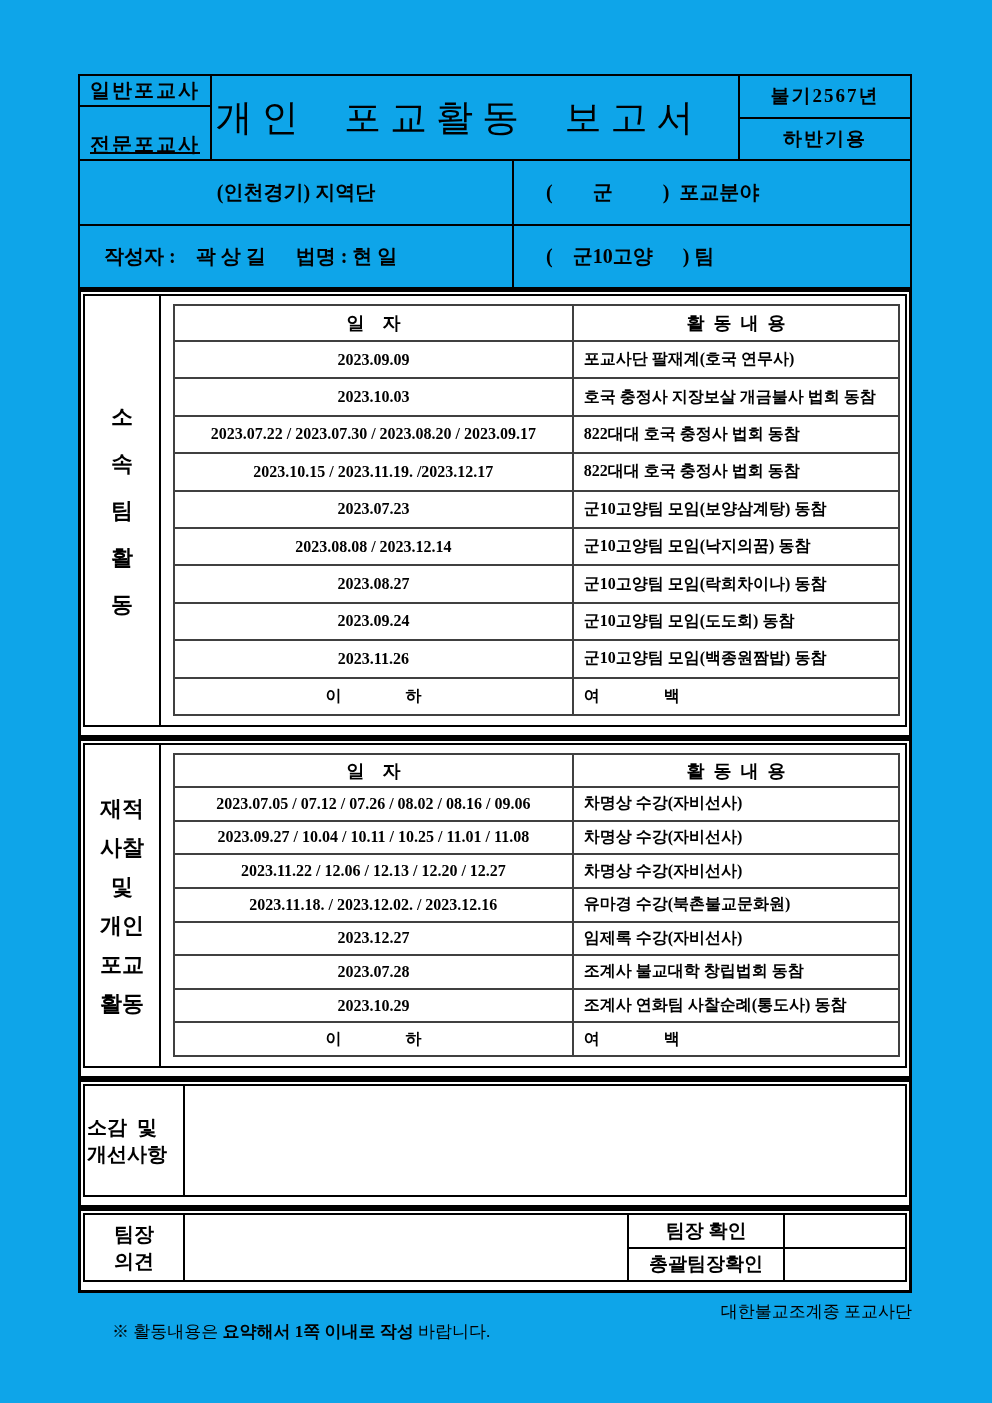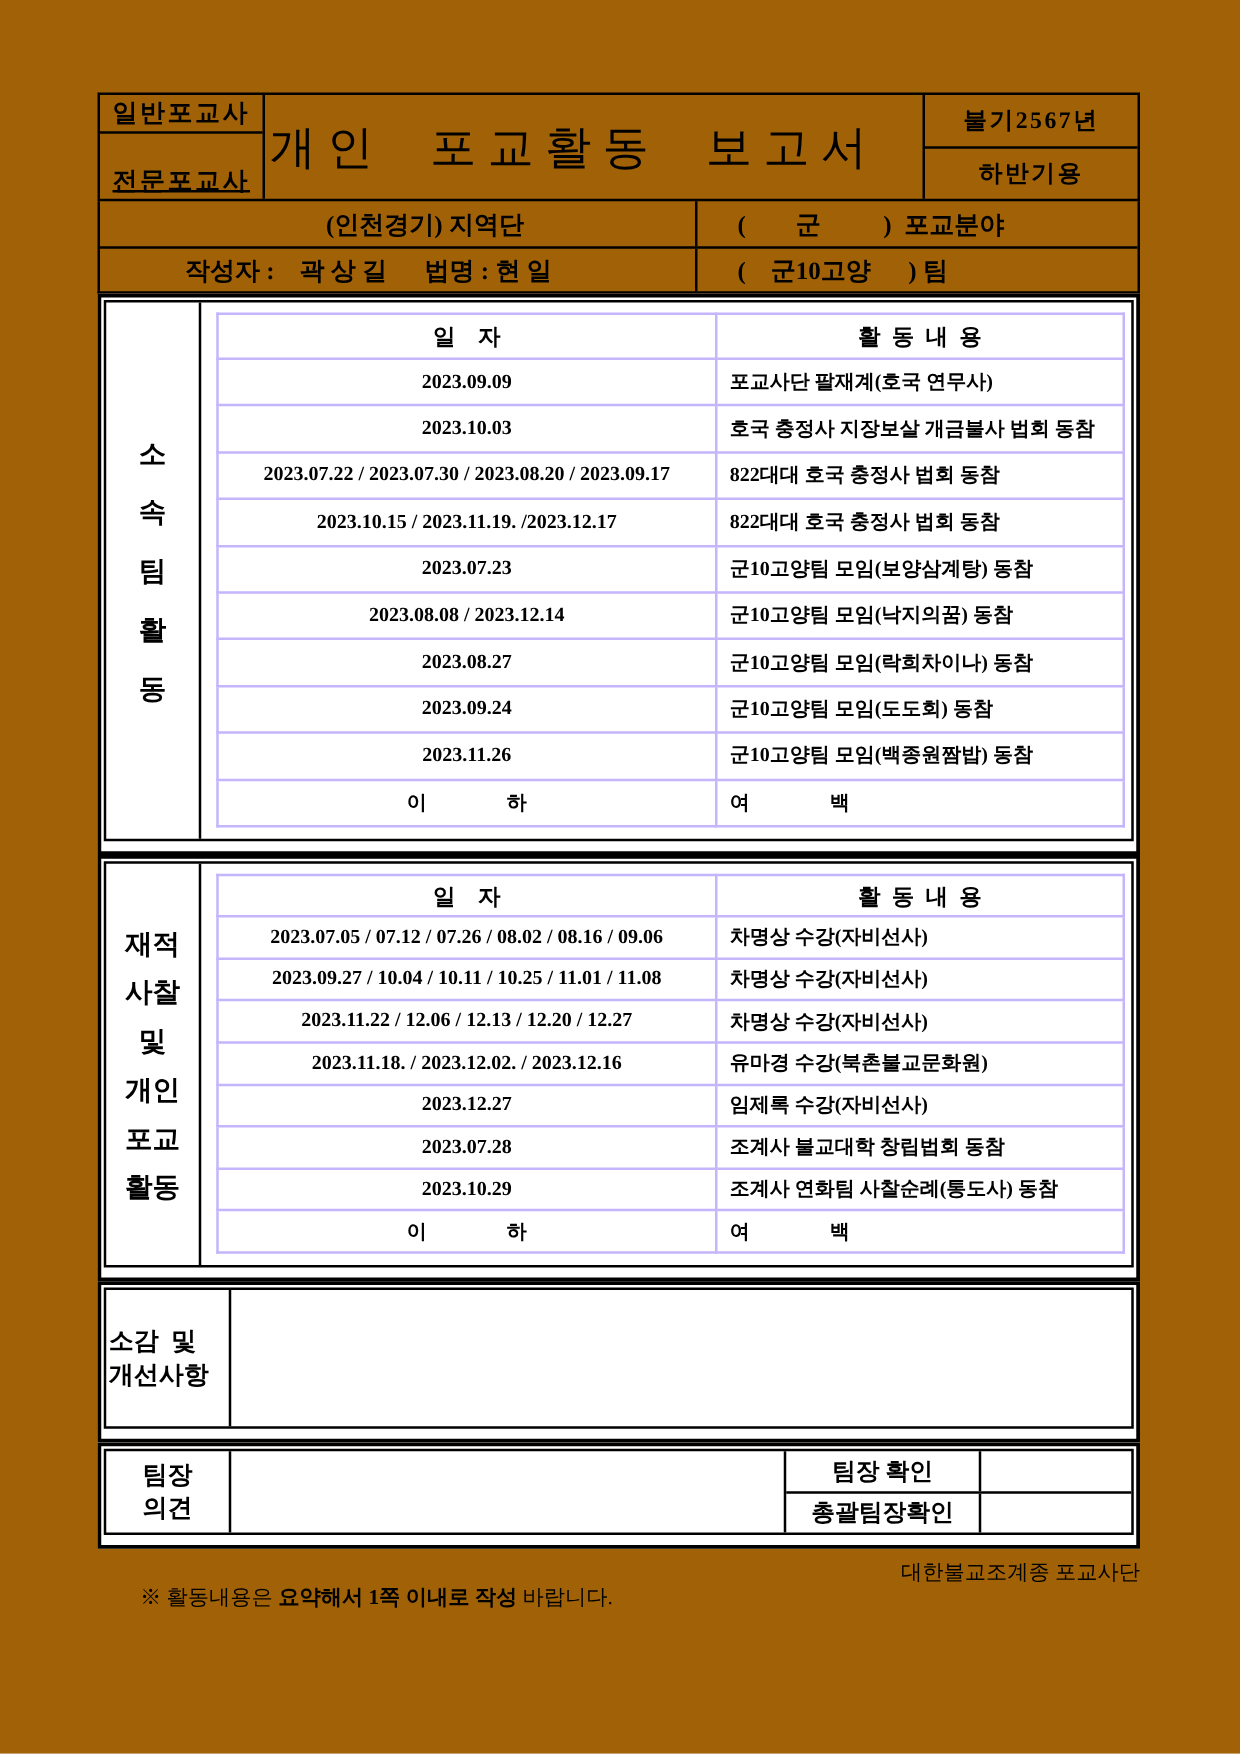--- a/index.html
+++ b/index.html
@@ -1,39 +1,39 @@
 <!DOCTYPE html>
 <html><head>
 <meta charset="utf-8">
 <style>
   * { margin:0; padding:0; box-sizing:border-box; }
   html,body { background:#ffffff; }
   .page {
-    width:992px; height:1403px; position:relative; background:#a16207;
+    width:992px; height:1403px; position:relative; background:#0ea5e9;
     font-family:"Liberation Serif","DejaVu Serif",serif; color:#000;
     overflow:hidden;
   }
   .form { position:absolute; left:78px; top:74px; width:834px; }
 
   
   .hdr { display:flex; border:2px solid #000; height:87px; }
   .hdr-left { width:132px; border-right:2px solid #000; display:flex; flex-direction:column; }
   .hcell { flex:1; display:flex; align-items:center; justify-content:center;
            font-size:20px; font-weight:600; letter-spacing:2px; white-space:pre; }
   .hdr-left .hcell.top { border-bottom:2px solid #000; }
   .hdr-left .hcell.bottom { text-decoration:underline;margin-top:23px; }
   .hdr-title { flex:1; display:flex; align-items:center; justify-content:center;
                font-size:37px; font-weight:400; letter-spacing:9px; white-space:pre; }
   .hdr-right { width:172px; border-left:2px solid #000; display:flex; flex-direction:column;margin-left:32px; }
   .hdr-right .hcell { font-size:19px; }
   .hdr-right .hcell.top { border-bottom:2px solid #000; }
 
   
   .info { border:2px solid #000; border-top:none; }
-  .info-row { display:flex; height:36px;padding-left:44px; }
+  .info-row { display:flex; height:63px; }
   .info-row + .info-row { border-top:2px solid #000; }
   .info-left { width:434px; border-right:2px solid #000; display:flex; align-items:center;
                font-size:20px; font-weight:600; white-space:pre; }
   .info-left.center { justify-content:center; }
   .info-left.padded { padding-left:24px; }
   .info-right { flex:1; display:flex; align-items:center; padding-left:32px;
                 font-size:20px; font-weight:600; white-space:pre; }
 
   
   .section { border:3px solid #000; background:#fff; }
@@ -43,21 +43,21 @@
   .s3 { height:129px; }
   .s4 { height:85px; }
 
   .side { width:76px; border-right:2px solid #000; display:flex; flex-direction:column;
           align-items:center; justify-content:center; font-weight:700; font-size:22px; }
   .s1 .side { gap:17px; }
   .s2 .side .ln { line-height:39px; text-align:center; }
 
   .content { flex:1; padding:8px 5px 9px 12px; }
   .itable { width:100%; height:100%; border-collapse:collapse; table-layout:fixed; }
-  .itable td { border:2px solid #c4b5fd; white-space:pre-wrap; vertical-align:middle; }
+  .itable td { border:2px solid #404040; white-space:pre-wrap; vertical-align:middle; }
   .itable .hrow td { text-align:center; font-weight:700; font-size:18px; height:36px; }
   .s2 .itable .hrow td { height:33px; }
   .dcell { width:55%; text-align:center; font-size:16px; font-weight:600; }
   .acell { text-align:left; padding-left:10px; font-size:16px; font-weight:600; }
 
   
   .side3 { width:100px; border-right:2px solid #000; display:flex; flex-direction:column;
            justify-content:center; font-size:20px; font-weight:700; line-height:27px;
            padding-left:2px; white-space:pre; }
   .side3.centered { align-items:center; padding-left:0; }

